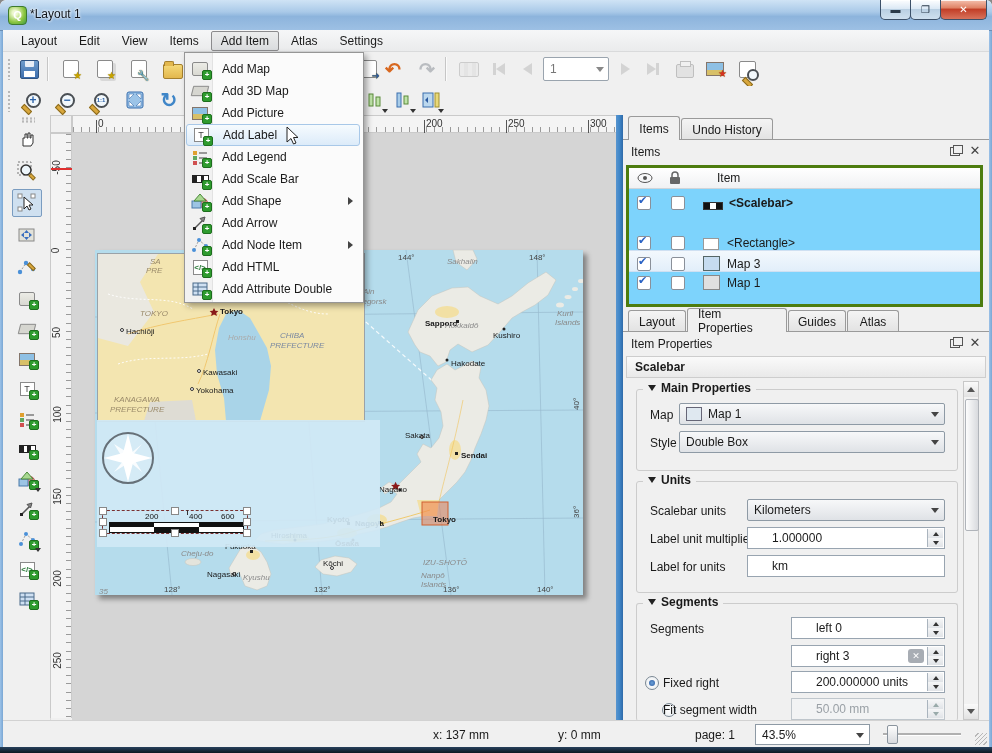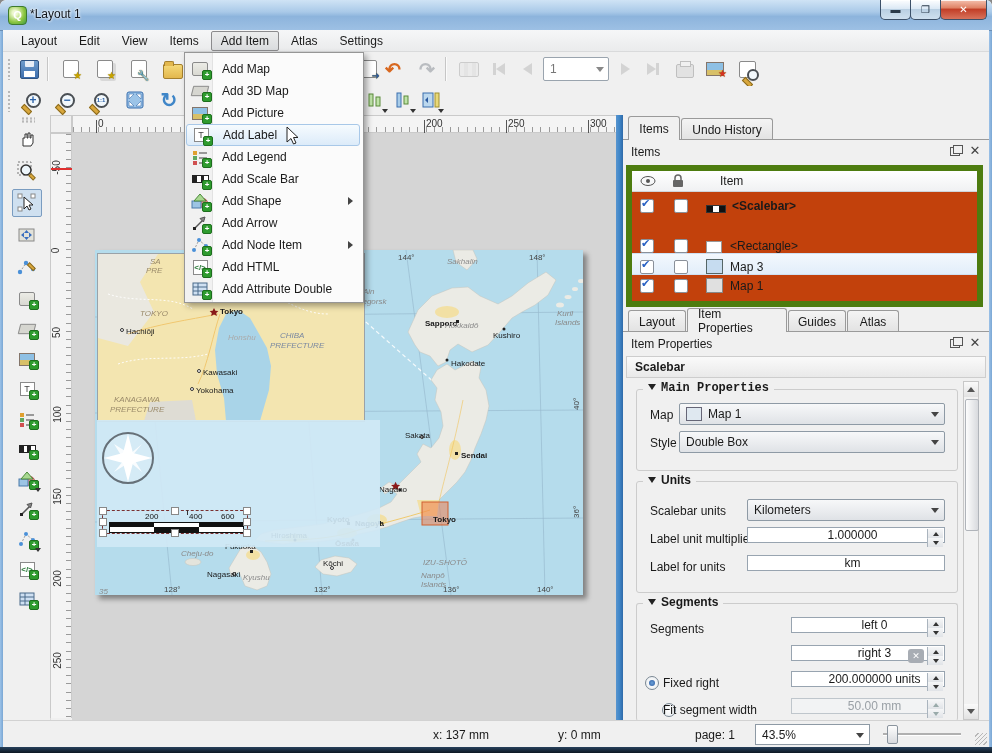--- a/index.html
+++ b/index.html
@@ -64,32 +64,32 @@
   .splitter{left:616px;top:115px;width:7px;height:605px;background:linear-gradient(90deg,#5895cf,#3f86c8 50%,#2f6aa8);}
   
   .rp{left:623px;top:115px;width:366px;height:605px;background:#f0f0f0;}
   .tab{position:absolute;height:22px;border:1px solid #9a9a9a;border-bottom:none;border-radius:3px 3px 0 0;background:linear-gradient(#f4f4f4,#e2e2e2);display:flex;align-items:center;justify-content:center;padding:0 10px;box-sizing:border-box;}
   .tab.on{background:#f0f0f0;height:24px;z-index:2;}
   .tabline{position:absolute;height:1px;background:#9a9a9a;}
   .docktitle{position:absolute;display:flex;align-items:center;padding-left:8px;box-sizing:border-box;}
   .dticon{position:absolute;width:12px;height:12px;color:#444;font-size:11px;line-height:12px;text-align:center;}
   .float-ic{border:1px solid #555;width:8px;height:7px;position:relative;}
   .float-ic::before{content:"";position:absolute;left:2px;top:-3px;width:8px;height:7px;border:1px solid #555;background:#f0f0f0;}
-  .list{position:absolute;background:#c2410c;border:6px solid #4d7c0f;box-sizing:border-box;}
+  .list{position:absolute;background:#7dd3fc;border:3px solid #4d7c0f;box-sizing:border-box;}
   .lhead{position:absolute;left:0;right:0;top:0;height:20px;background:linear-gradient(#fff,#f0f1f3);border-bottom:1px solid #cfd4d9;}
   .lrow{position:absolute;left:0;right:0;height:20px;display:flex;align-items:flex-end;}
   .lrow.hl{background:linear-gradient(#f3f8fd,#e2eefa);border-top:1px solid #cfe0f2;border-bottom:1px solid #cfe0f2;}
   .cb{width:12px;height:12px;border:1px solid #8a9099;background:#fff;border-radius:2px;position:relative;display:inline-block;}
   .cb.on::after{content:"\2714";position:absolute;left:0px;top:-3px;color:#2a62c4;font-size:11px;}
   .group{position:absolute;border:1px solid #cccccc;border-radius:3px;}
   .ghead{position:absolute;font-weight:bold;background:#f0f0f0;padding:0 5px;}
   .gtri{display:inline-block;width:0;height:0;border-left:4px solid transparent;border-right:4px solid transparent;border-top:6px solid #222;margin-right:5px;vertical-align:1px;}
   .combo{position:absolute;height:22px;border:1px solid #8e9aa5;border-radius:2px;background:linear-gradient(#f7f8f9,#e9ebee 60%,#dfe2e6);box-sizing:border-box;display:flex;align-items:center;padding-left:6px;}
   .combo .arr{position:absolute;right:5px;top:8px;width:0;height:0;border-left:4px solid transparent;border-right:4px solid transparent;border-top:5px solid #444;}
-  .field{position:absolute;height:16px;border:1px solid #98a4b0;background:#fff;box-sizing:border-box;display:flex;align-items:center;padding-left:13px;justify-content:center;}
+  .field{position:absolute;height:22px;border:1px solid #98a4b0;background:#fff;box-sizing:border-box;display:flex;align-items:center;padding-left:24px;}
   .spin{position:absolute;right:1px;top:1px;width:15px;height:18px;border-left:1px solid #aab4be;display:flex;flex-direction:column;}
   .spin i{flex:1;background:linear-gradient(#f5f6f7,#e0e3e7);display:flex;align-items:center;justify-content:center;}
   .spin i::after{content:"";width:0;height:0;border-left:3px solid transparent;border-right:3px solid transparent;}
   .spin i.up::after{border-bottom:4px solid #333;}
   .spin i.dn::after{border-top:4px solid #333;}
   .dis .spin i.up::after{border-bottom-color:#9aa;}
   .dis .spin i.dn::after{border-top-color:#9aa;}
   .field.dis{background:#f2f3f4;border-color:#bfc6cc;color:#9aa0a6;}
   .radio{width:12px;height:12px;border:1px solid #7b8894;border-radius:50%;background:radial-gradient(#fff,#e8ecef);display:inline-block;position:relative;}
   .radio.on::after{content:"";position:absolute;left:3px;top:3px;width:6px;height:6px;border-radius:50%;background:radial-gradient(#6aa0d8,#2c5aa0);}
@@ -677,21 +677,21 @@
         <span>Item Properties</span>
       </div>
     <div class="dticon" style="left:326px;top:223px;"><span class="float-ic" style="display:inline-block;"></span></div>
     <div class="dticon" style="left:346px;top:222px;font-size:13px;">✕</div>
     <div class="abs" style="left:3px;top:241px;width:360px;height:22px;background:linear-gradient(#fafafa,#e9e9e9);border:1px solid #cdcdcd;box-sizing:border-box;display:flex;align-items:center;padding-left:8px;font-weight:bold;">
         <span>Scalebar</span>
       </div>
 
     
     <div class="group" style="left:13px;top:274px;width:320px;height:80px;"></div>
-    <div class="ghead" style="left:20px;top:266px;font-family:Liberation Mono, monospace;"><span class="gtri"></span><span>Main Properties</span></div>
+    <div class="ghead" style="left:20px;top:266px;"><span class="gtri"></span><span>Main Properties</span></div>
     <span class="abs" style="left:27px;top:293px;">Map</span>
     <div class="combo" style="left:56px;top:288px;width:266px;">
       <span style="width:14px;height:12px;background:#dfe8f0;border:1px solid #667;display:inline-block;margin-right:6px;"></span>
       <span>Map 1</span>
         <span class="arr"></span>
     </div>
     <span class="abs" style="left:27px;top:321px;">Style</span>
     <div class="combo" style="left:56px;top:316px;width:266px;">
       <span>Double Box</span>
         <span class="arr"></span>

